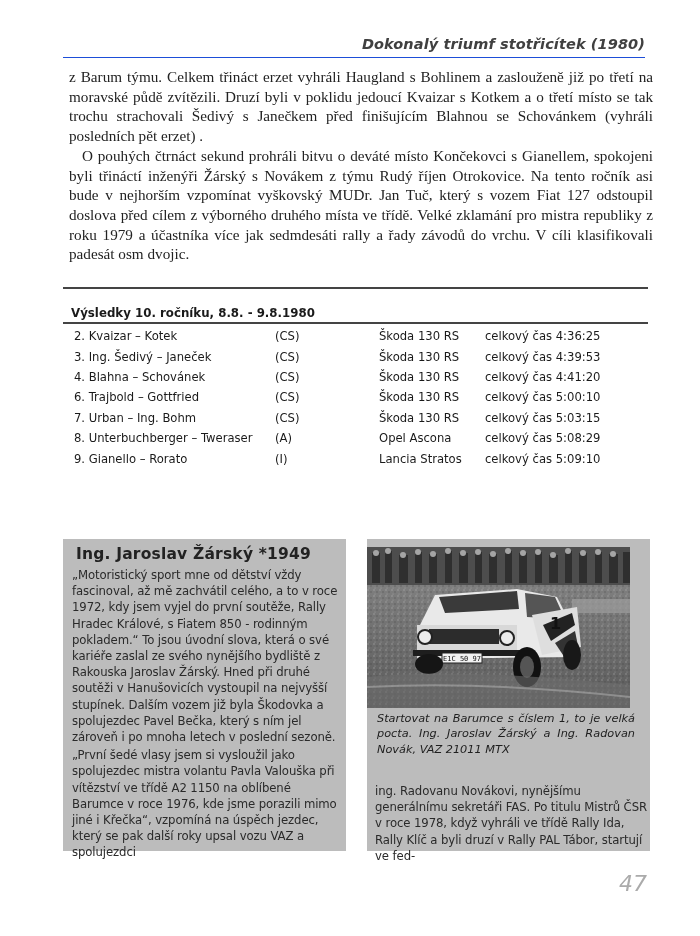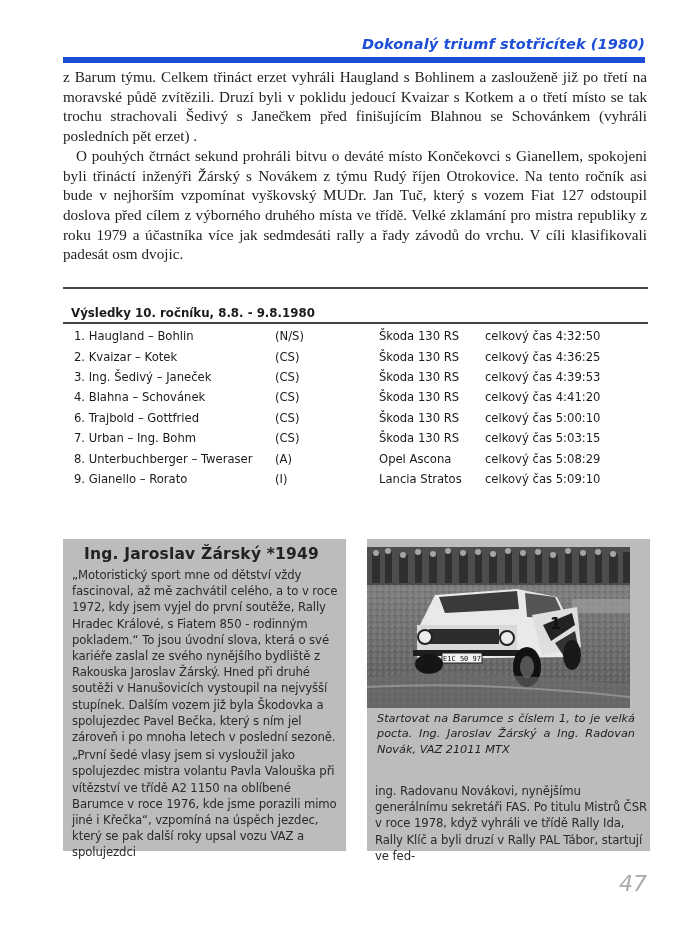--- a/index.html
+++ b/index.html
@@ -2,26 +2,26 @@
 <html><head>
 <meta charset="utf-8">
 <style>
   html, body { margin: 0; padding: 0; }
   body {
     width: 700px; height: 936px; background: #ffffff; position: relative; overflow: hidden;
     font-family: "Liberation Serif", serif; color: #1e1e1e;
   }
   .running-head {
     position: absolute; left: 63px; top: 34px; width: 582px; height: 23px;
-    border-bottom: 6px solid #1d4ed8;
+    border-bottom: 1px solid #1d4ed8;
     text-align: right; font-family: "DejaVu Sans", sans-serif; font-style: italic; font-weight: bold;
-    font-size: 14.5px; color: #1d4ed8; letter-spacing: 0.1px; line-height: 20px;
+    font-size: 14.5px; color: #404040; letter-spacing: 0.1px; line-height: 20px;
   }
   .body-text {
-    position: absolute; left: 63px; top: 67px; width: 584px;
+    position: absolute; left: 69px; top: 67px; width: 584px;
     font-size: 15.2px; line-height: 19.7px; text-align: justify; color: #222;
   }
   .body-text p { margin: 0; }
   .body-text p.indent { text-indent: 13px; }
   .results {
     position: absolute; left: 63px; top: 287px; width: 585px;
     font-family: "DejaVu Sans", sans-serif; font-size: 11.6px; color: #1a1a1a;
   }
   .results .res-title {
     border-top: 2px solid #444; border-bottom: 2px solid #444;
@@ -32,21 +32,21 @@
   .results td.c1 { width: 212px; }
   .results td.c1 .num { display: inline-block; width: 22px; text-align: right; }
   .results td.c2 { width: 104px; }
   .results td.c3 { width: 106px; }
   .sidebar-left {
     position: absolute; left: 63px; top: 539px; width: 283px; height: 312px;
     background: #bcbcbc; box-sizing: border-box; padding: 5px 8px 0 9px;
     font-family: "DejaVu Sans", sans-serif; color: #2a2a2a;
   }
   .sidebar-left h2 {
-    margin: 0 0 3px 12px; font-size: 15.5px; font-weight: bold; color: #222; line-height: 20px;
+    margin: 0 0 3px 4px; font-size: 15.5px; font-weight: bold; color: #222; line-height: 20px;
     letter-spacing: 0.2px;
   }
   .sidebar-left p { margin: 0 0 2px 0; font-size: 11.7px; line-height: 16.2px; letter-spacing: -0.1px; }
   .sidebar-right {
     position: absolute; left: 367px; top: 539px; width: 283px; height: 312px;
     background: #bcbcbc; box-sizing: border-box;
     font-family: "DejaVu Sans", sans-serif; color: #2a2a2a;
   }
   .photo {
     position: absolute; left: 0px; top: 8px; width: 263px; height: 161px; overflow: hidden;
@@ -73,26 +73,20 @@
 
 <div class="body-text">
   <p>z Barum týmu. Celkem třináct erzet vyhráli Haugland s Bohlinem a zaslouženě již po třetí na moravské půdě zvítězili. Druzí byli v poklidu jedoucí Kvaizar s Kotkem a o třetí místo se tak trochu strachovali Šedivý s Janečkem před finišujícím Blahnou se Schovánkem (vyhráli posledních pět erzet) .</p>
   <p class="indent">O pouhých čtrnáct sekund prohráli bitvu o deváté místo Končekovci s Gianellem, spokojeni byli třináctí inženýři Žárský s Novákem z týmu Rudý říjen Otrokovice. Na tento ročník asi bude v nejhorším vzpomínat vyškovský MUDr. Jan Tuč, který s vozem Fiat 127 odstoupil doslova před cílem z výborného druhého místa ve třídě. Velké zklamání pro mistra republiky z roku 1979 a účastníka více jak sedmdesáti rally a řady závodů do vrchu. V cíli klasifikovali padesát osm dvojic.</p>
 </div>
 
 <div class="results">
   <div class="res-title">Výsledky 10. ročníku, 8.8. - 9.8.1980</div>
   <table>
     <tbody id="results-body">
-        <tr>
-          <td class="c1"><span class="num">1.</span> <span>Haugland – Bohlin</span></td>
-          <td class="c2">(N/S)</td>
-          <td class="c3">Škoda 130 RS</td>
-          <td class="c4">celkový čas 4:32:50</td>
-        </tr>
         <tr>
           <td class="c1"><span class="num">2.</span> <span>Kvaizar – Kotek</span></td>
           <td class="c2">(CS)</td>
           <td class="c3">Škoda 130 RS</td>
           <td class="c4">celkový čas 4:36:25</td>
         </tr>
         <tr>
           <td class="c1"><span class="num">3.</span> <span>Ing. Šedivý – Janeček</span></td>
           <td class="c2">(CS)</td>
           <td class="c3">Škoda 130 RS</td>

